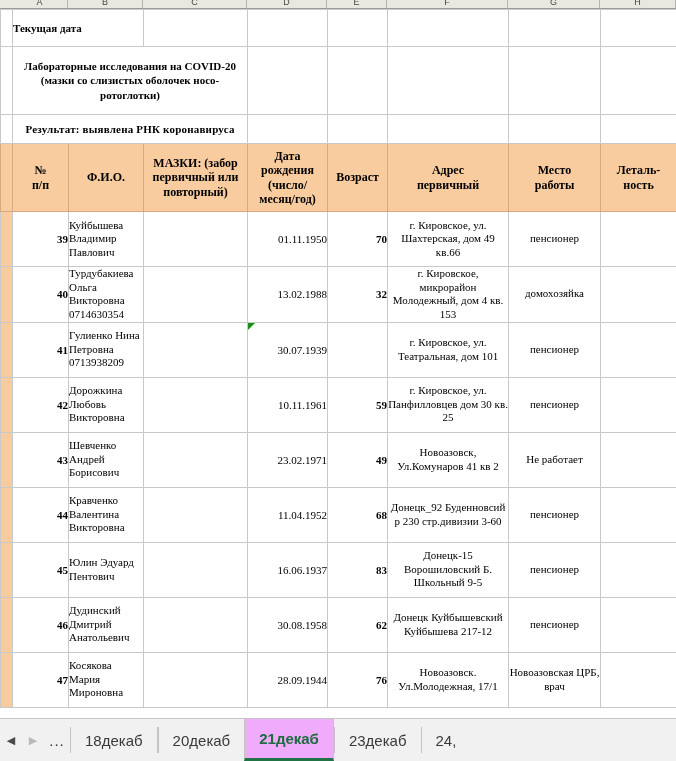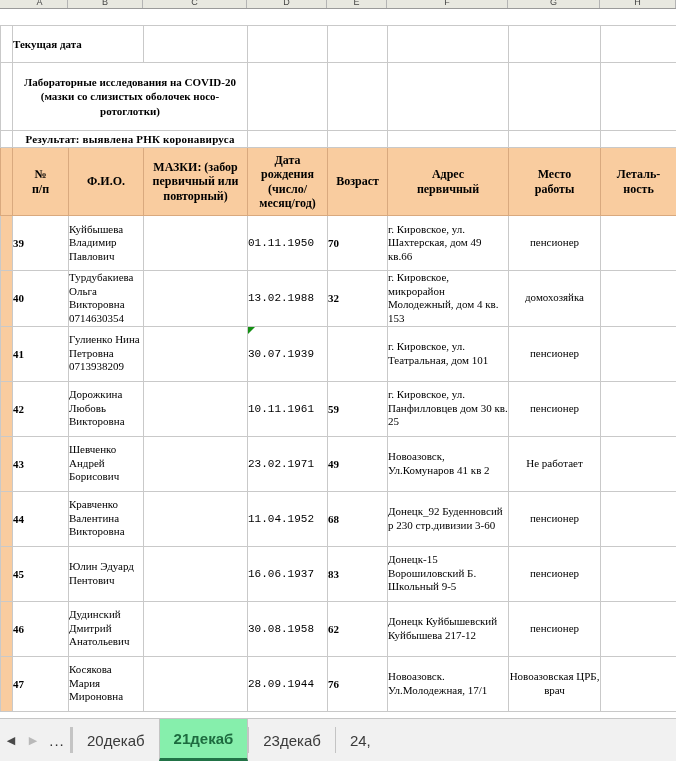--- a/index.html
+++ b/index.html
@@ -36,21 +36,21 @@
     font-size: 9px;
     color: #444;
     border-right: 1px solid #b4b4b4;
     box-sizing: border-box;
     overflow: hidden;
   }
 
   
   #sheet {
     position: absolute;
-    top: 25px;
+    top: 9px;
     left: 0;
     width: 676px;
     height: 709px;
     overflow: hidden;
   }
   table.grid {
     border-collapse: collapse;
     table-layout: fixed;
     width: 676px;
     border-spacing: 0;
@@ -126,49 +126,48 @@
     font-size: 12px;
     line-height: 1.18;
     color: #000;
     padding: 2px 1px;
     border: 1px solid #d9a97e;
   }
 
   
   td.numcell {
     background: #F9CC9F;
-    text-align: left;
+    text-align: right;
     font-weight: bold;
     font-size: 13px;
     border: 1px solid #d9a97e;
   }
   td.fio {
     font-size: 11.5px;
     line-height: 1.24;
     padding: 1px 2px 1px 3px;
     text-align: left;
     vertical-align: middle;
   }
   td.mazki { }
   td.dob {
-    text-align: left;
+    text-align: right;
     font-size: 12px;
     position: relative;
-    font-family: Liberation Mono, monospace;
   }
   td.age {
-    text-align: left;
+    text-align: right;
     font-size: 12px;
     font-weight: bold;
   }
   td.addr {
     font-size: 11.5px;
     line-height: 1.24;
     padding: 1px 2px 1px 3px;
-    text-align: left;
+    text-align: center;
     vertical-align: middle;
   }
   td.work {
     font-size: 11.5px;
     line-height: 1.24;
     padding: 1px 2px 1px 3px;
     text-align: center;
     vertical-align: middle;
   }
   td.leth { }
@@ -224,21 +223,21 @@
     display: flex;
     align-items: center;
     justify-content: center;
     padding: 0 14px;
     font-size: 15px;
     color: #3a3a3a;
     white-space: nowrap;
     background: #f1f1f1;
   }
   .tab.active {
-    background: #86efac;
+    background: #f0abfc;
     color: #1d6b3f;
     font-weight: bold;
     border-bottom: 3px solid #217346;
     border-left: 1px solid #c4c4c4;
     border-right: 1px solid #c4c4c4;
     box-sizing: border-box;
   }
 </style>
 </head>
 <body>
@@ -287,21 +286,21 @@
           <div>(мазки со слизистых оболочек носо-</div>
           <div>ротоглотки)</div>
         </td>
         <td></td>
         <td></td>
         <td></td>
         <td></td>
         <td></td>
       </tr>
 
-      <tr style="height:17px;">
+      <tr style="height:29px;">
         <td class="gutter"></td>
         <td class="resultblock" colspan="3">Результат:  выявлена  РНК коронавируса</td>
         <td></td>
         <td></td>
         <td></td>
         <td></td>
         <td></td>
       </tr>
 
       <tr class="hdr" style="height:68px;">
@@ -439,20 +438,21 @@
       </tbody>
   </table>
 </div>
 
 <div id="tabbar">
   <div class="navarrow">◀</div>
   <div class="navarrow dim">▶</div>
   <div class="ellipsis">...</div>
   <div class="tabsep"></div>
   <div id="tabs-host" style="display:flex;align-items:stretch;">
+      <div class="tab">18декаб</div>
       <div class="tabsep"></div>
       <div class="tabsep"></div>
       <div class="tab">20декаб</div>
       <div class="tab active">21декаб</div>
       <div class="tabsep"></div>
       <div class="tab">23декаб</div>
       <div class="tabsep"></div>
       <div class="tab">24,</div>
     </div>
 </div>

